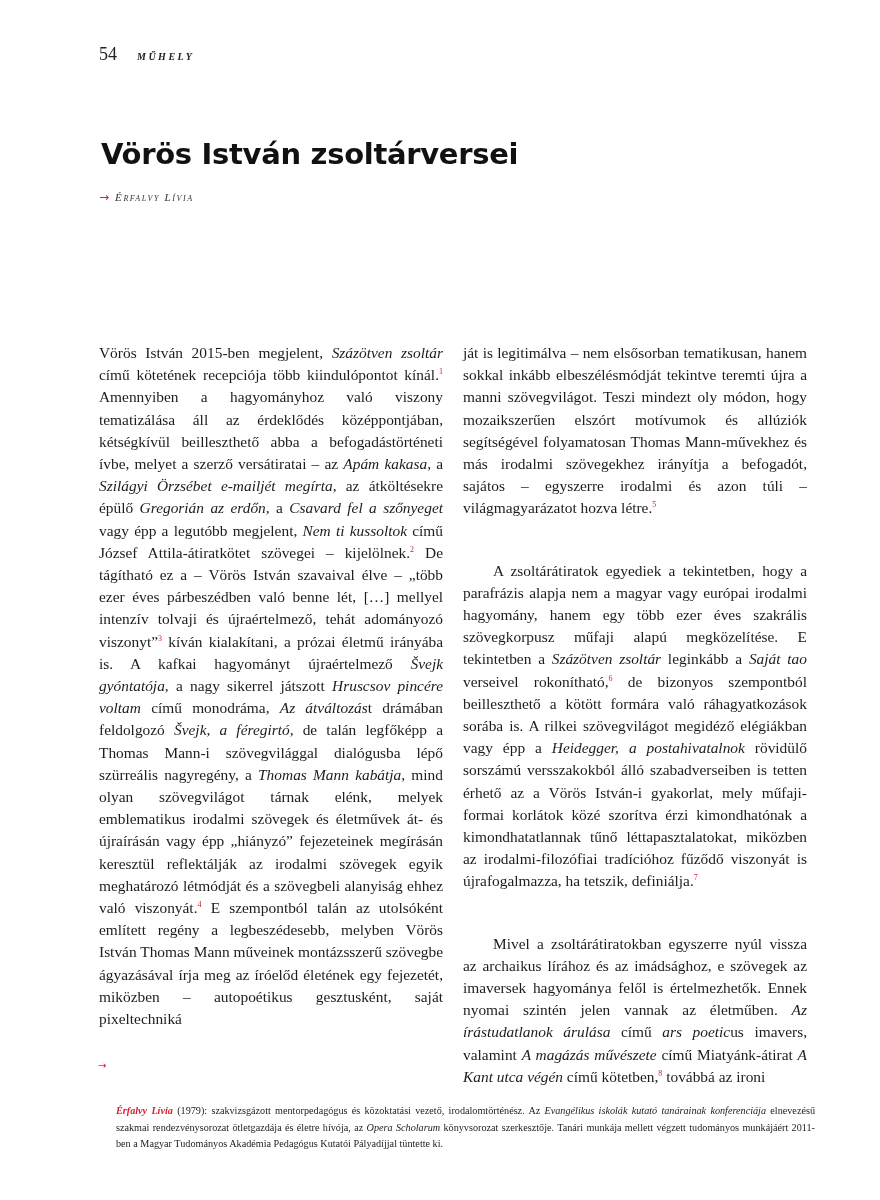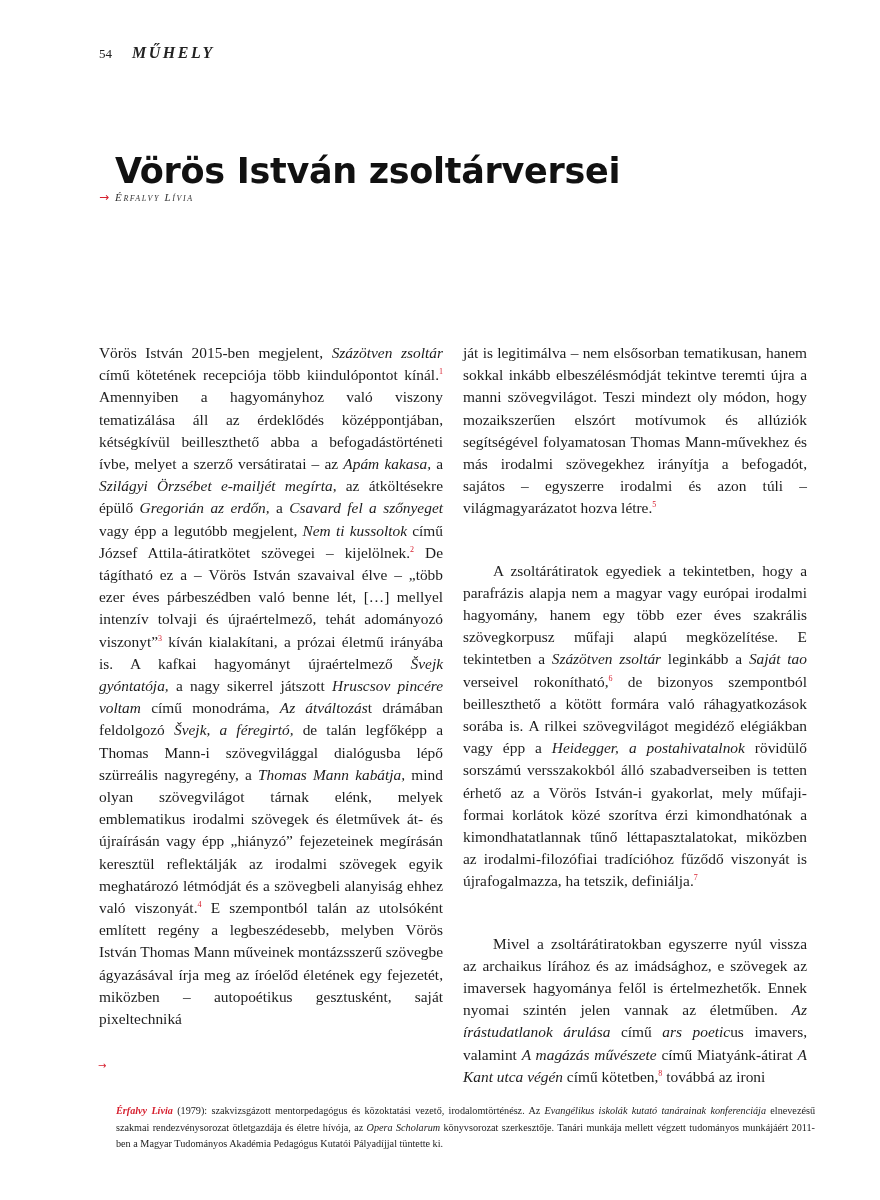--- a/index.html
+++ b/index.html
@@ -1,21 +1,21 @@
 <!DOCTYPE html>
 <html><head>
 <meta charset="utf-8">
 <style>
   html, body { margin: 0; padding: 0; background: #ffffff; }
   body { width: 880px; height: 1200px; position: relative; overflow: hidden;
          font-family: "DejaVu Serif", "Liberation Serif", serif; color: #1a1a1a; }
   .running-head { position: absolute; left: 99px; top: 44px; font-size: 12px; display: flex; align-items: baseline; }
-  .running-head .pagenum { font-family: "Liberation Serif", serif; font-size: 13px; color: #222; }
-  .running-head .section { margin-left: 20px; font-family: "Liberation Serif", serif; font-style: italic; font-weight: bold; letter-spacing: 2.5px; font-size: 16px; color: #222; }
-  .title { position: absolute; left: 99px; top: 135px; margin: 16px; font-family: "DejaVu Sans", sans-serif; font-weight: bold; font-size: 35px; letter-spacing: -0.3px; color: #111; }
+  .running-head .pagenum { font-family: "Liberation Serif", serif; font-size: 18px; color: #222; }
+  .running-head .section { margin-left: 20px; font-family: "Liberation Serif", serif; font-style: italic; font-weight: bold; letter-spacing: 2.5px; font-size: 10px; color: #222; }
+  .title { position: absolute; left: 99px; top: 135px; margin: 2px; font-family: "DejaVu Sans", sans-serif; font-weight: bold; font-size: 29px; letter-spacing: -0.3px; color: #111; }
   .byline { position: absolute; left: 99px; top: 190px; display: flex; align-items: center; font-family: "Liberation Serif", serif; }
   .arrow { color: #d6202f; font-family: "DejaVu Sans", sans-serif; font-size: 12px; margin-right: 6px; }
   .byline .author { font-style: italic; font-size: 11px; letter-spacing: 1.6px; font-variant: small-caps; color: #333; }
   .col { position: absolute; top: 342px; width: 344px; font-family: "Liberation Serif", serif; font-size: 15.4px; line-height: 22.2px; text-align: justify; hyphens: manual; color: #1c1c1c; }
   .col.left { left: 99px; }
   .col.right { left: 463px; }
   .col p { margin: 0; }
   .col p.indent { text-indent: 30px; margin-top: 40px; }
   .fn { color: #d6202f; font-size: 8px; vertical-align: super; line-height: 0; }
   i { font-style: italic; }

